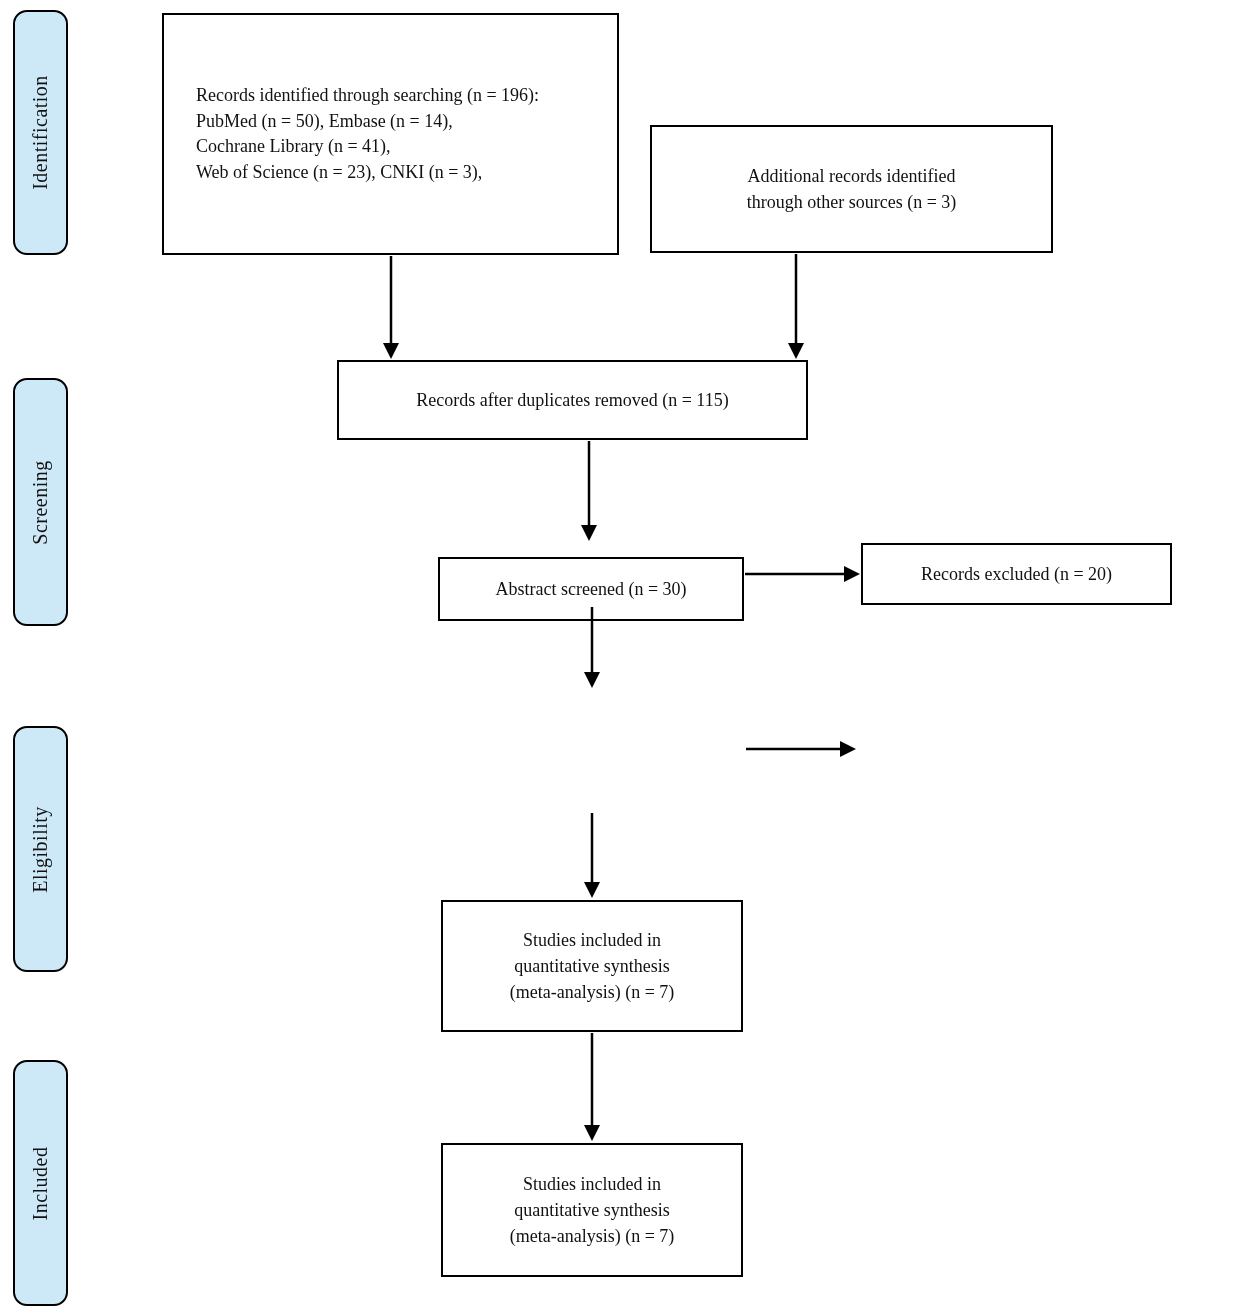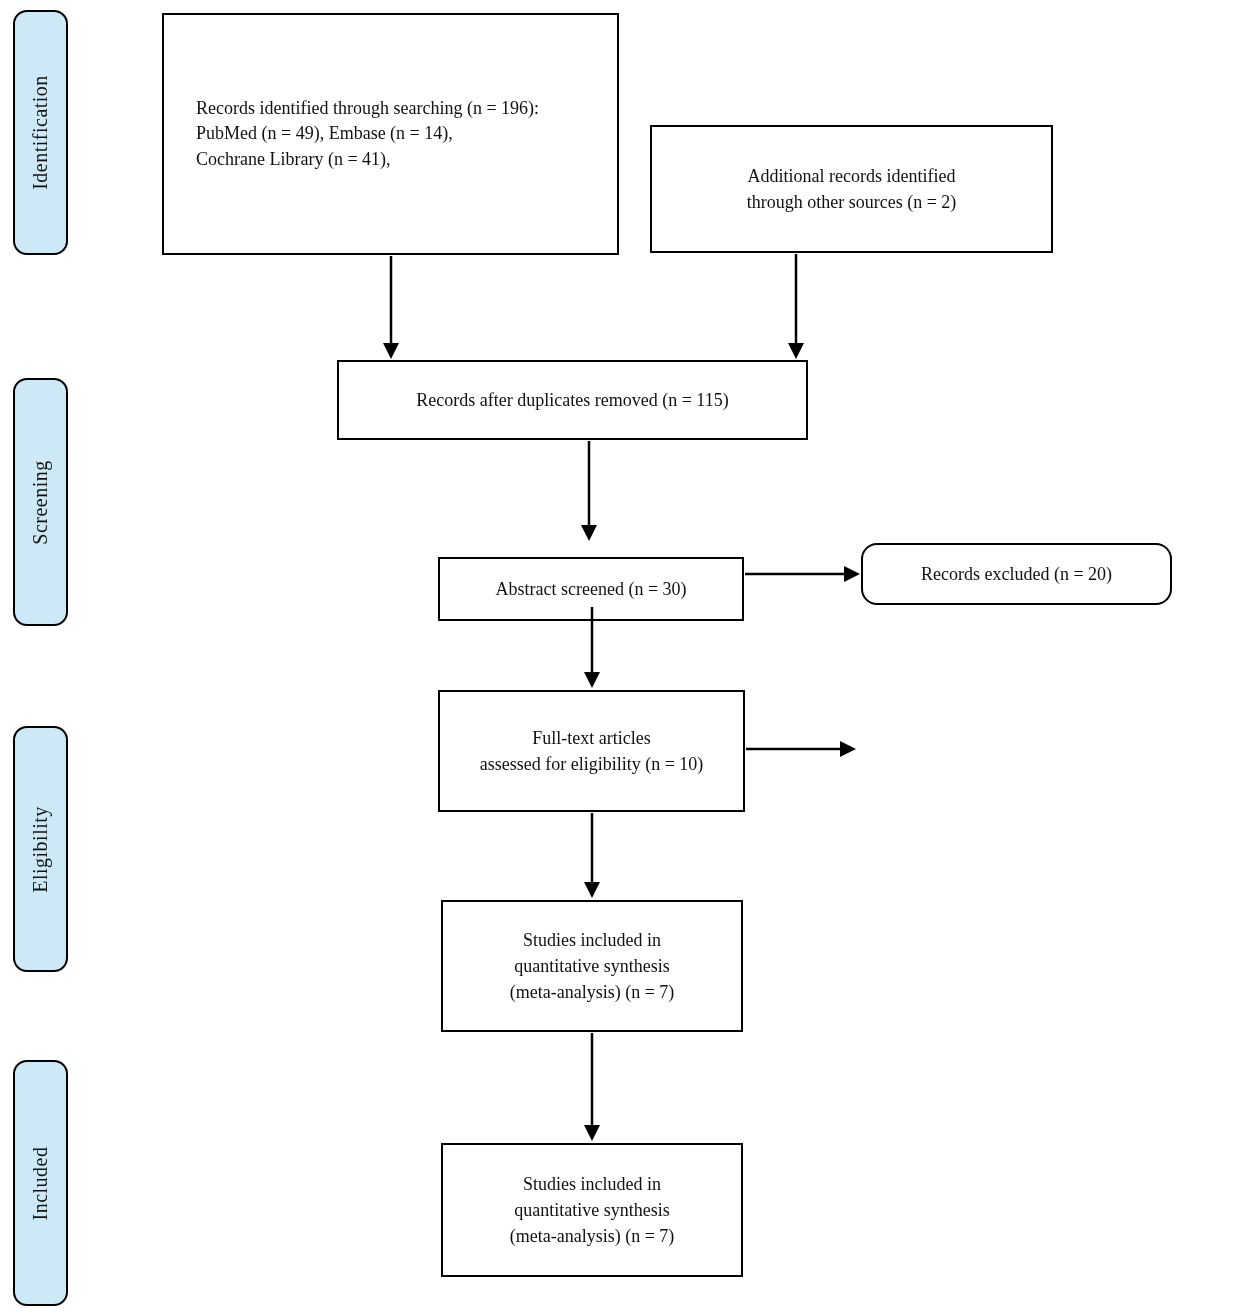--- a/index.html
+++ b/index.html
@@ -48,21 +48,21 @@
   }
   .flow-box.center { align-items: center; }
   .flow-box.left   { align-items: flex-start; text-align: left; padding-left: 20px; padding-right: 8px; }
   .flow-box .line { display: block; white-space: nowrap; }
 
   
   #box-records-identified        { left: 162px; top: 13px;   width: 457px; height: 242px; line-height: 25.5px; padding-left: 32px; }
   #box-additional-records        { left: 650px; top: 125px;  width: 403px; height: 128px; }
   #box-records-after-duplicates  { left: 337px; top: 360px;  width: 471px; height: 80px;  }
   #box-abstract-screened         { left: 438px; top: 542px;  width: 306px; height: 64px; margin-top: 15px;  }
-  #box-records-excluded-screening{ left: 861px; top: 543px;  width: 311px; height: 62px; border-radius: 16px;  }
+  #box-records-excluded-screening{ left: 861px; top: 543px;  width: 311px; height: 62px;  }
   #box-full-text-assessed        { left: 438px; top: 690px;  width: 307px; height: 122px; }
   #box-records-excluded-eligibility { left: 856px; top: 688px; width: 372px; height: 198px; }
   #box-studies-included-1        { left: 441px; top: 900px;  width: 302px; height: 132px; }
   #box-studies-included-2        { left: 441px; top: 1143px; width: 302px; height: 134px; }
 
   #arrow-layer {
     position: absolute;
     left: 0; top: 0;
     pointer-events: none;
   }
@@ -80,45 +80,42 @@
   </div>
   <div class="stage-label" style="top:726px; height:246px;">
     <span class="vtext">Eligibility</span>
   </div>
   <div class="stage-label" style="top:1060px; height:246px;">
     <span class="vtext">Included</span>
   </div>
 
   <div class="flow-box left" id="box-records-identified">
     <span class="line">Records identified through searching (n = 196):</span>
-    <span class="line">PubMed (n = 49), Embase (n = 14),</span>
+    <span class="line">PubMed (n = 50), Embase (n = 14),</span>
     <span class="line">Cochrane Library (n = 41),</span>
+    <span class="line">Web of Science (n = 23), CNKI (n = 3),</span>
   </div>
 
   <div class="flow-box center" id="box-additional-records">
     <span class="line">Additional records identified</span>
-    <span class="line">through other sources (n = 2)</span>
+    <span class="line">through other sources (n = 3)</span>
   </div>
 
   <div class="flow-box center" id="box-records-after-duplicates">
     <span class="line">Records after duplicates removed (n = 115)</span>
   </div>
 
   <div class="flow-box center" id="box-abstract-screened">
     <span class="line">Abstract screened (n = 30)</span>
   </div>
 
   <div class="flow-box center" id="box-records-excluded-screening">
     <span class="line">Records excluded (n = 20)</span>
   </div>
 
-  <div class="flow-box center" id="box-full-text-assessed">
-    <span class="line">Full-text articles</span>
-    <span class="line">assessed for eligibility (n = 10)</span>
-  </div>
 
 
   <div class="flow-box center" id="box-studies-included-1">
     <span class="line">Studies included in</span>
     <span class="line">quantitative synthesis</span>
     <span class="line">(meta-analysis) (n = 7)</span>
   </div>
 
   <div class="flow-box center" id="box-studies-included-2">
     <span class="line">Studies included in</span>

